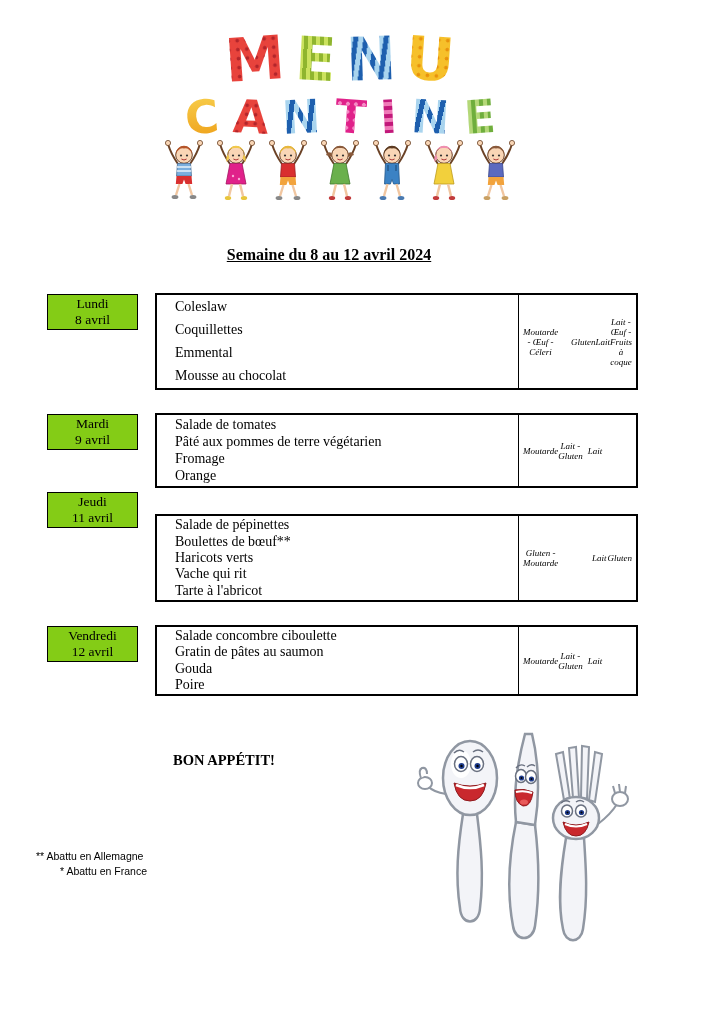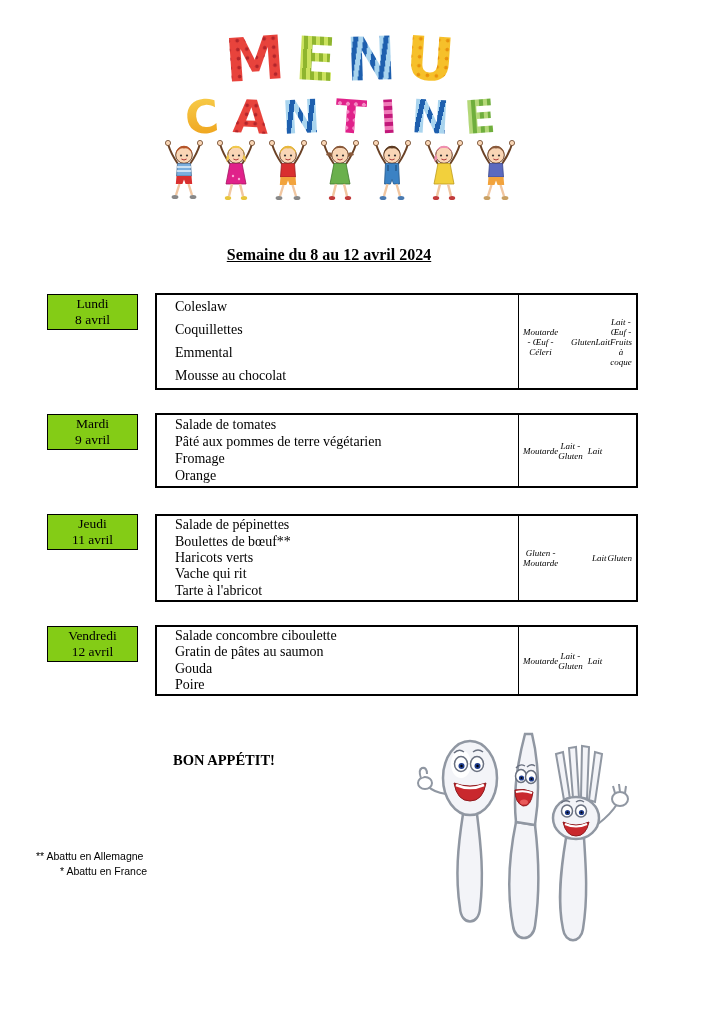--- a/index.html
+++ b/index.html
@@ -250,21 +250,21 @@
         </div>
     </div>
     <div class="allergens-col">
       <div class="allergen-row">Moutarde</div>
       <div class="allergen-row">Lait - Gluten</div>
       <div class="allergen-row">Lait</div>
       <div class="allergen-row"></div>
     </div>
   </div>
 
-  <div class="day-box" style="top:514px">
+  <div class="day-box" style="top:492px">
     <div>Jeudi</div>
     <div>11 avril</div>
   </div>
   <div class="menu-table" style="top:514px;height:88px">
     <div class="items-col">
       <div class="item-row">
           <span>Salade de pépinettes</span>
         </div>
       <div class="item-row">
           <span>Boulettes de bœuf**</span>

